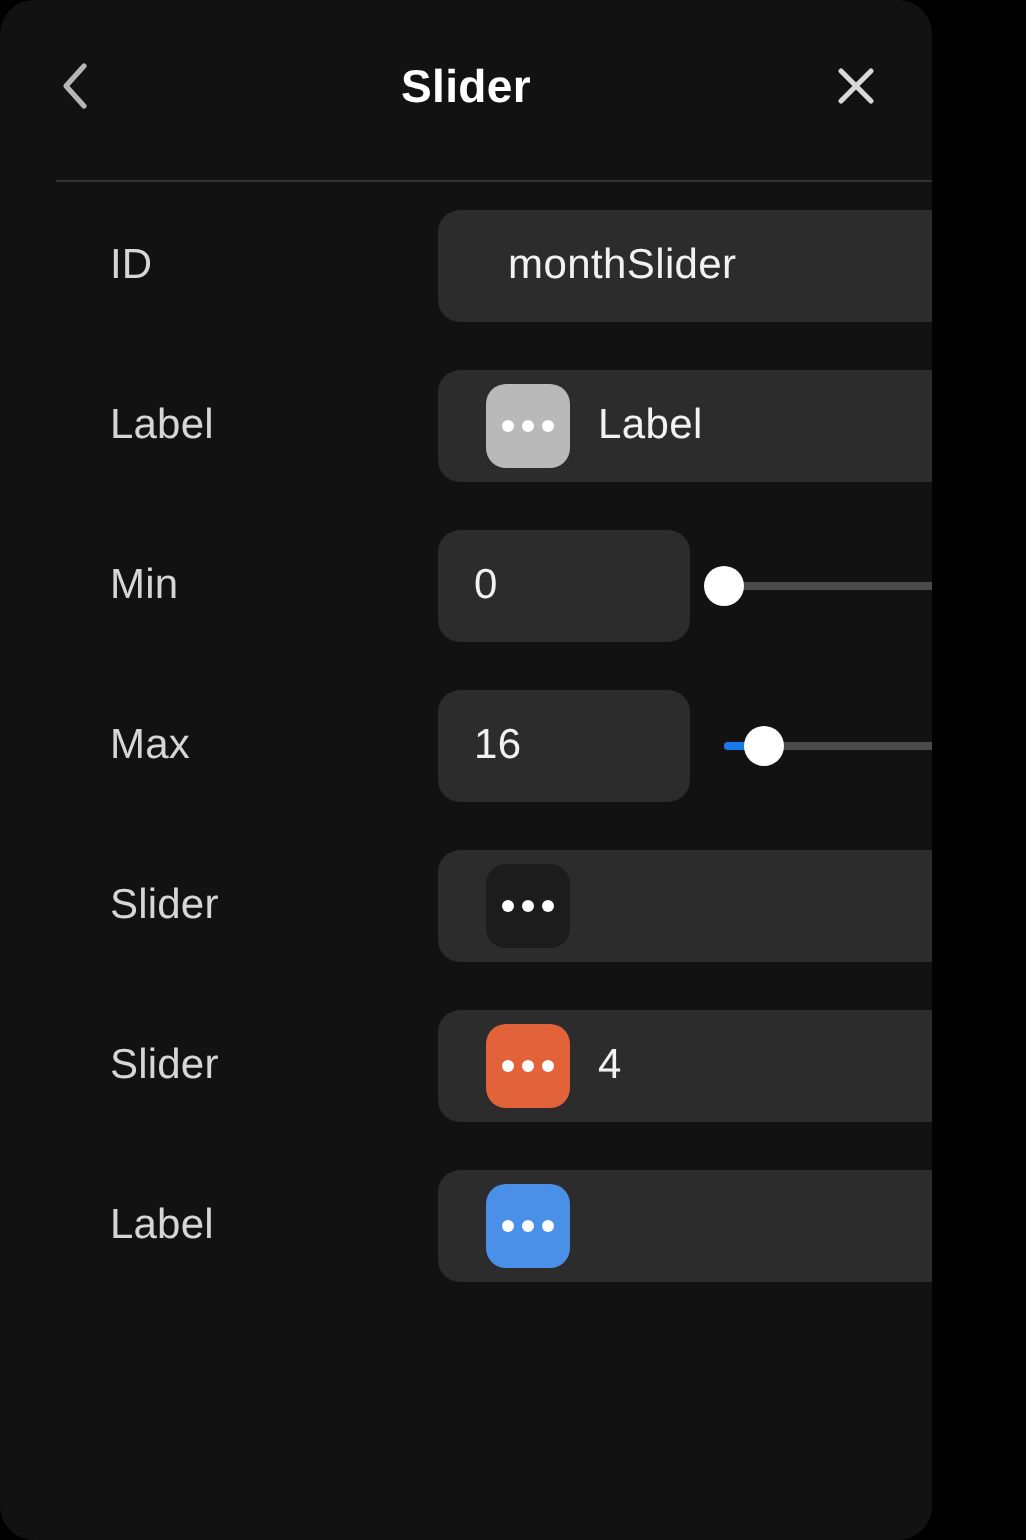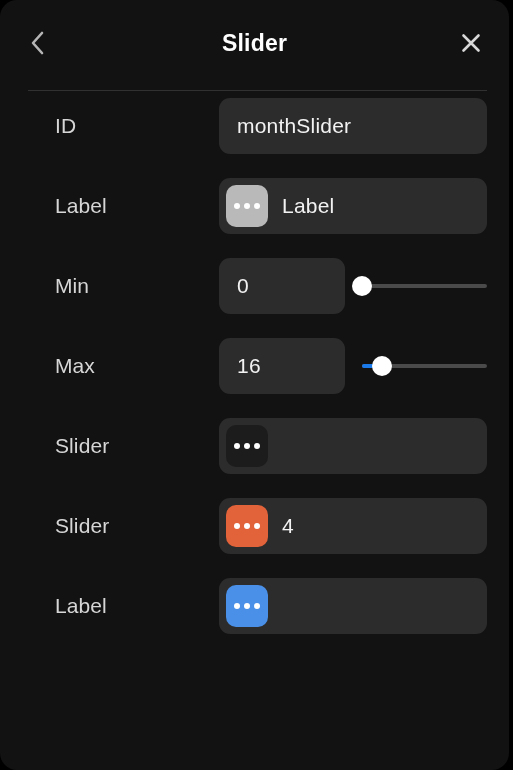--- a/index.html
+++ b/index.html
@@ -8,21 +8,21 @@
     background: #000000;
   }
   body {
     width: 513px;
     height: 770px;
     overflow: hidden;
     font-family: "Liberation Sans", sans-serif;
   }
   .window {
     position: relative;
-    width: 509px;
+    width: 466px;
     height: 770px;
     background: #121212;
     border-radius: 17px;
     overflow: hidden;
     box-sizing: border-box;
   }
 
   
   .header {
     position: relative;
@@ -68,21 +68,21 @@
     top: 90px;
     width: 459px;
     height: 1px;
     background: #313131;
   }
 
   
   .rows {
     position: absolute;
     left: 0;
-    top: 86px;
+    top: 93px;
     width: 513px;
   }
   .row {
     position: relative;
     height: 80px;
     display: flex;
     align-items: center;
   }
   .row-label {
     position: absolute;
@@ -96,21 +96,21 @@
     position: absolute;
     left: 219px;
     height: 56px;
     background: #2c2c2c;
     border-radius: 11px;
     display: flex;
     align-items: center;
     box-sizing: border-box;
     cursor: text;
   }
-  .field.wide { width: 268px; }
+  .field.wide { width: 268px; padding-left: 17px; }
   .field.narrow { width: 126px; }
   .field-text {
     font-size: 21px;
     color: #f2f2f2;
     padding-left: 18px;
     white-space: nowrap;
     letter-spacing: 0.2px;
   }
   .field.has-badge .field-text { padding-left: 14px; }
 

